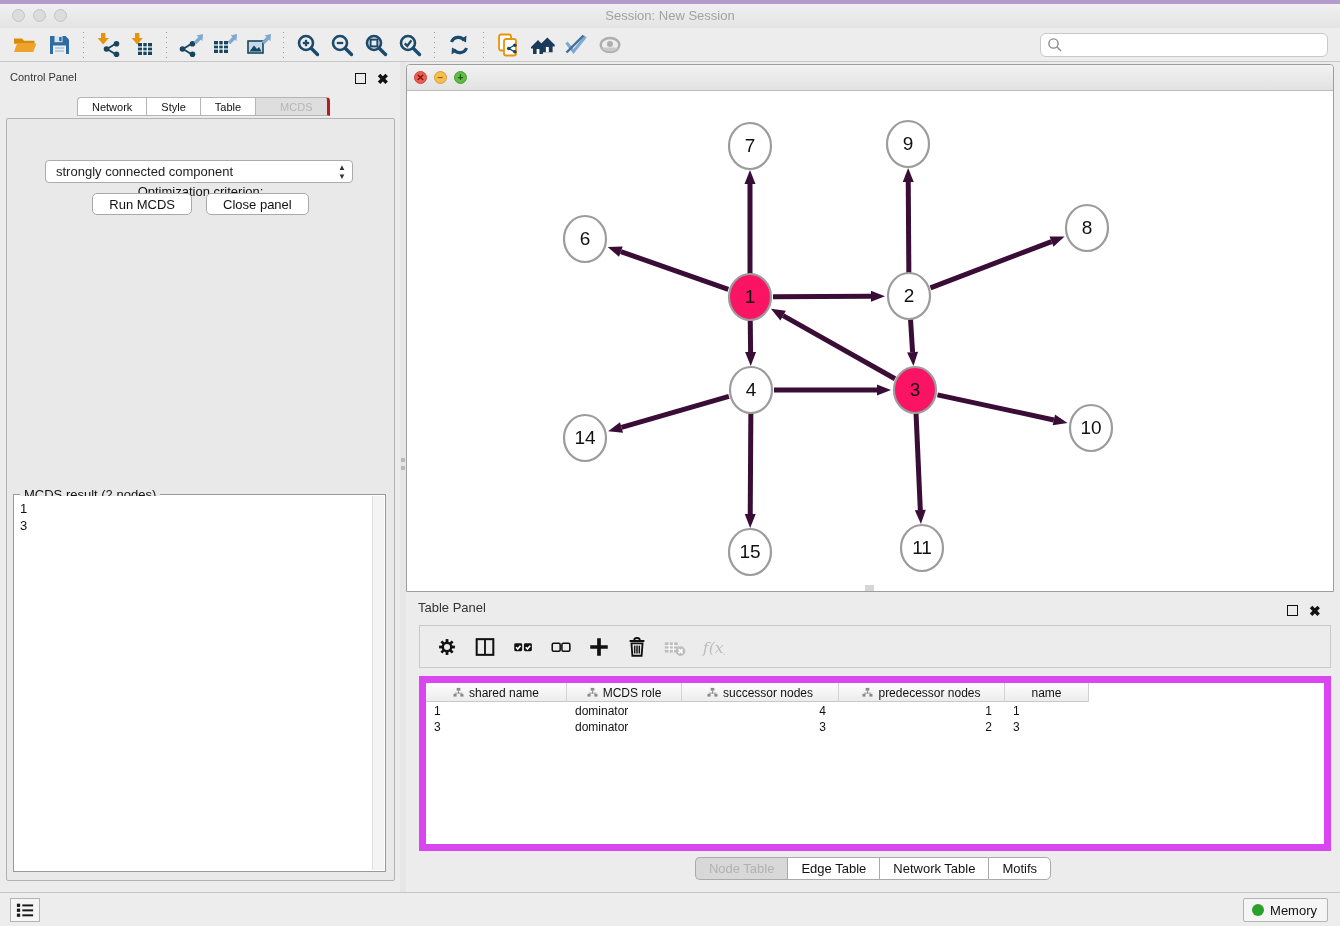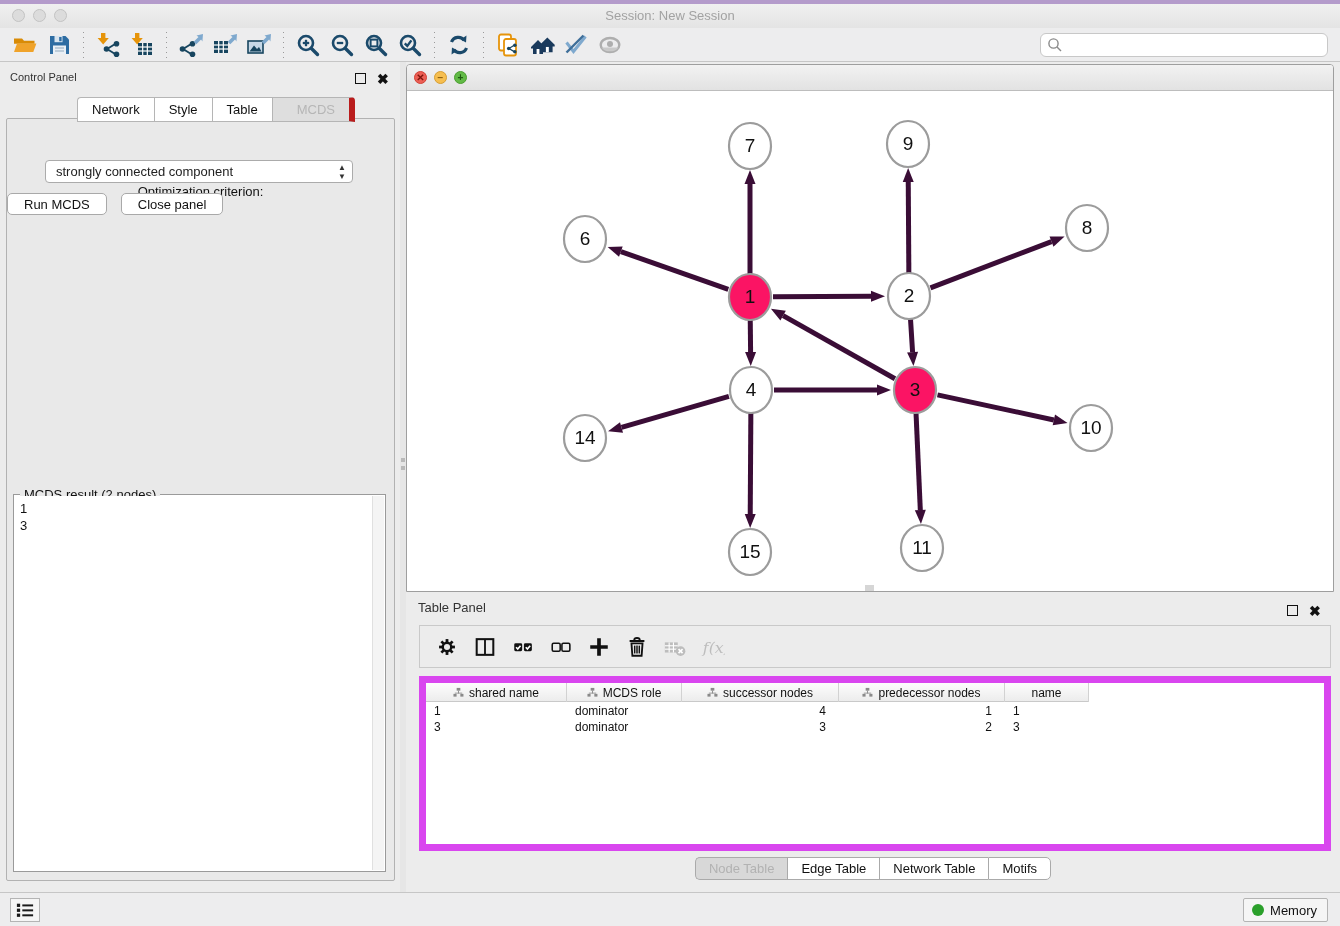--- a/index.html
+++ b/index.html
@@ -36,34 +36,34 @@
   .search-glyph { position:absolute; left:7px; top:4px; width:16px; height:16px; }
 
   
   .control-panel { position:absolute; left:0; top:62px; width:400px; height:830px; background:#ececec; }
   .cp-header { position:absolute; left:10px; top:9px; font-size:11px; color:#333; }
   .panel-ctl { position:absolute; top:8px; width:13px; height:13px; }
   .cp-float { right:32px; } .cp-close { right:10px; }
   .float-glyph { width:11px; height:11px; border:1.6px solid #111; display:inline-block; }
   .close-glyph { font-size:14px; font-weight:bold; color:#111; line-height:13px; }
   .cp-tabs { position:absolute; left:77px; top:35px; display:flex; z-index:3; }
-  .cp-tab { height:25px; padding:0 14px; display:flex; align-items:center; font-size:13px;
+  .cp-tab { height:19px; padding:0 14px; display:flex; align-items:center; font-size:11px;
     background:#fff; border:1px solid #b5b5b5; border-right:none; color:#111; }
   .cp-tab:first-child { border-radius:4px 0 0 0; }
-  .cp-tab:last-child { border-right:6px solid #b91c1c; border-radius:0 4px 0 0;padding-left:24px; }
+  .cp-tab:last-child { border-right:3px solid #b91c1c; border-radius:0 4px 0 0;padding-left:24px; }
   .cp-tab.sel { background:#dedede; color:#b6b6b6; }
   .cp-body { position:absolute; left:6px; right:5px; top:56px; bottom:11px;
     background:#e9e9e9; border:1px solid #b2b2b2; border-radius:2px; }
   .opt-label { position:absolute; left:0; right:0; top:24px; text-align:center; font-size:13px; color:#111;margin-top:41px; }
   .criterion { position:absolute; left:38px; top:41px; width:308px; height:23px; background:#fff;
     border:1px solid #ababab; border-radius:4px; font-size:13px; display:flex; align-items:center;
     padding-left:10px; }
   .criterion .stepper { position:absolute; right:6px; top:2px; font-size:8px; line-height:9px;
     color:#333; text-align:center; }
-  .cp-buttons { position:absolute; left:0; right:0; top:74px; display:flex; justify-content:flex-start; gap:14px; }
+  .cp-buttons { position:absolute; left:0; right:0; top:74px; display:flex; justify-content:center; gap:14px; }
   .mac-btn { height:22px; padding:0 16px; background:#fff; border:1px solid #a9a9a9; border-radius:5px;
     font-size:13px; font-family:"Liberation Sans",sans-serif; color:#111; }
   .result-box { position:absolute; left:6px; right:8px; top:375px; height:378px;
     border:1px solid #9a9a9a; background:#fff; }
   .result-legend { position:absolute; left:6px; top:-8px; background:#e9e9e9; padding:0 4px;
     font-size:13px; color:#111; }
   .result-text { position:absolute; inset:1px 13px 1px 1px; background:#fff; padding:4px 2px 0 5px;
     font-size:13px; line-height:17px; color:#111; white-space:pre; }
   .result-scroll { position:absolute; right:1px; top:1px; bottom:1px; width:12px; background:#f4f4f4;
     border-left:1px solid #e0e0e0; }

